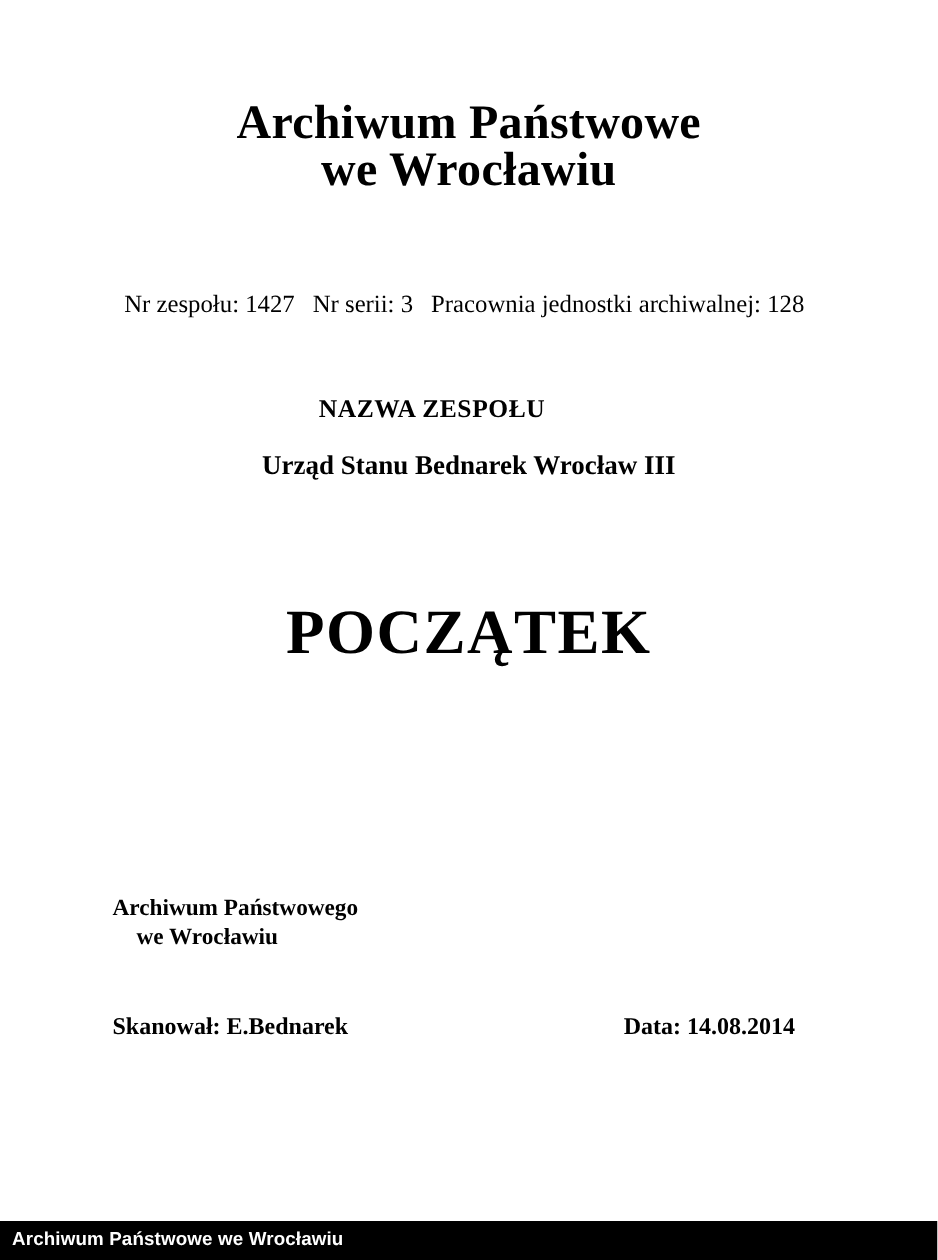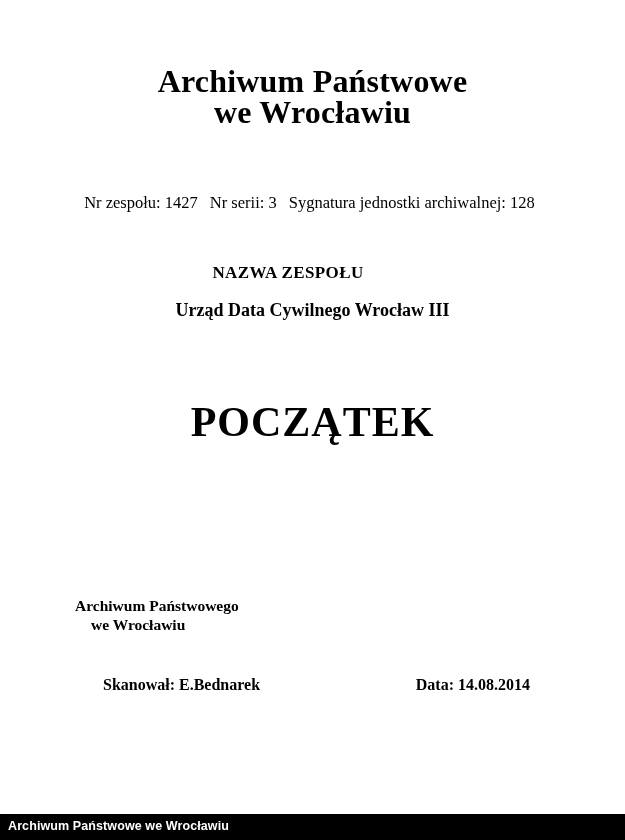--- a/index.html
+++ b/index.html
@@ -110,21 +110,20 @@
     top: 676px;
     width: 475px;
     font-size: 16px;
     font-weight: bold;
   }
   .scan-row .scanned-by {
     position: absolute;
     left: 0;
     top: 0;
     white-space: nowrap;
-    margin-left: 28px;
   }
   .scan-row .date {
     position: absolute;
     right: 20px;
     top: 0;
     white-space: nowrap;
   }
 
   
   .footer-bar {
@@ -150,25 +149,25 @@
 <body>
 
 <div class="page">
 
   <div class="archive-title">
     <span>Archiwum Państwowe</span>
     <span class="line2">we Wrocławiu</span>
   </div>
 
   <div class="refs">
-    <span class="grp first"><span class="lbl">Nr zespołu:</span> <span class="val">1427</span></span><span class="grp"><span class="lbl">Nr serii:</span> <span class="val">3</span></span><span class="grp"><span class="lbl">Sygnatura jednostki archiwalnej:</span> <span class="val">128</span></span>
+    <span class="grp first"><span class="lbl">Nr zespołu:</span> <span class="val">1427</span></span><span class="grp"><span class="lbl">Nr serii:</span> <span class="val">3</span></span><span class="grp"><span class="lbl">Pracownia jednostki archiwalnej:</span> <span class="val">128</span></span>
   </div>
 
   <div class="fonds-label">NAZWA ZESPOŁU</div>
-  <div class="fonds-name">Urząd Data Cywilnego Wrocław III</div>
+  <div class="fonds-name">Urząd Stanu Bednarek Wrocław III</div>
 
   <div class="begin-word">POCZĄTEK</div>
 
   <div class="workshop">
     <br>
     <span>Archiwum Państwowego</span><br>
     <span class="indent">we Wrocławiu</span>
   </div>
 
   <div class="scan-row">

